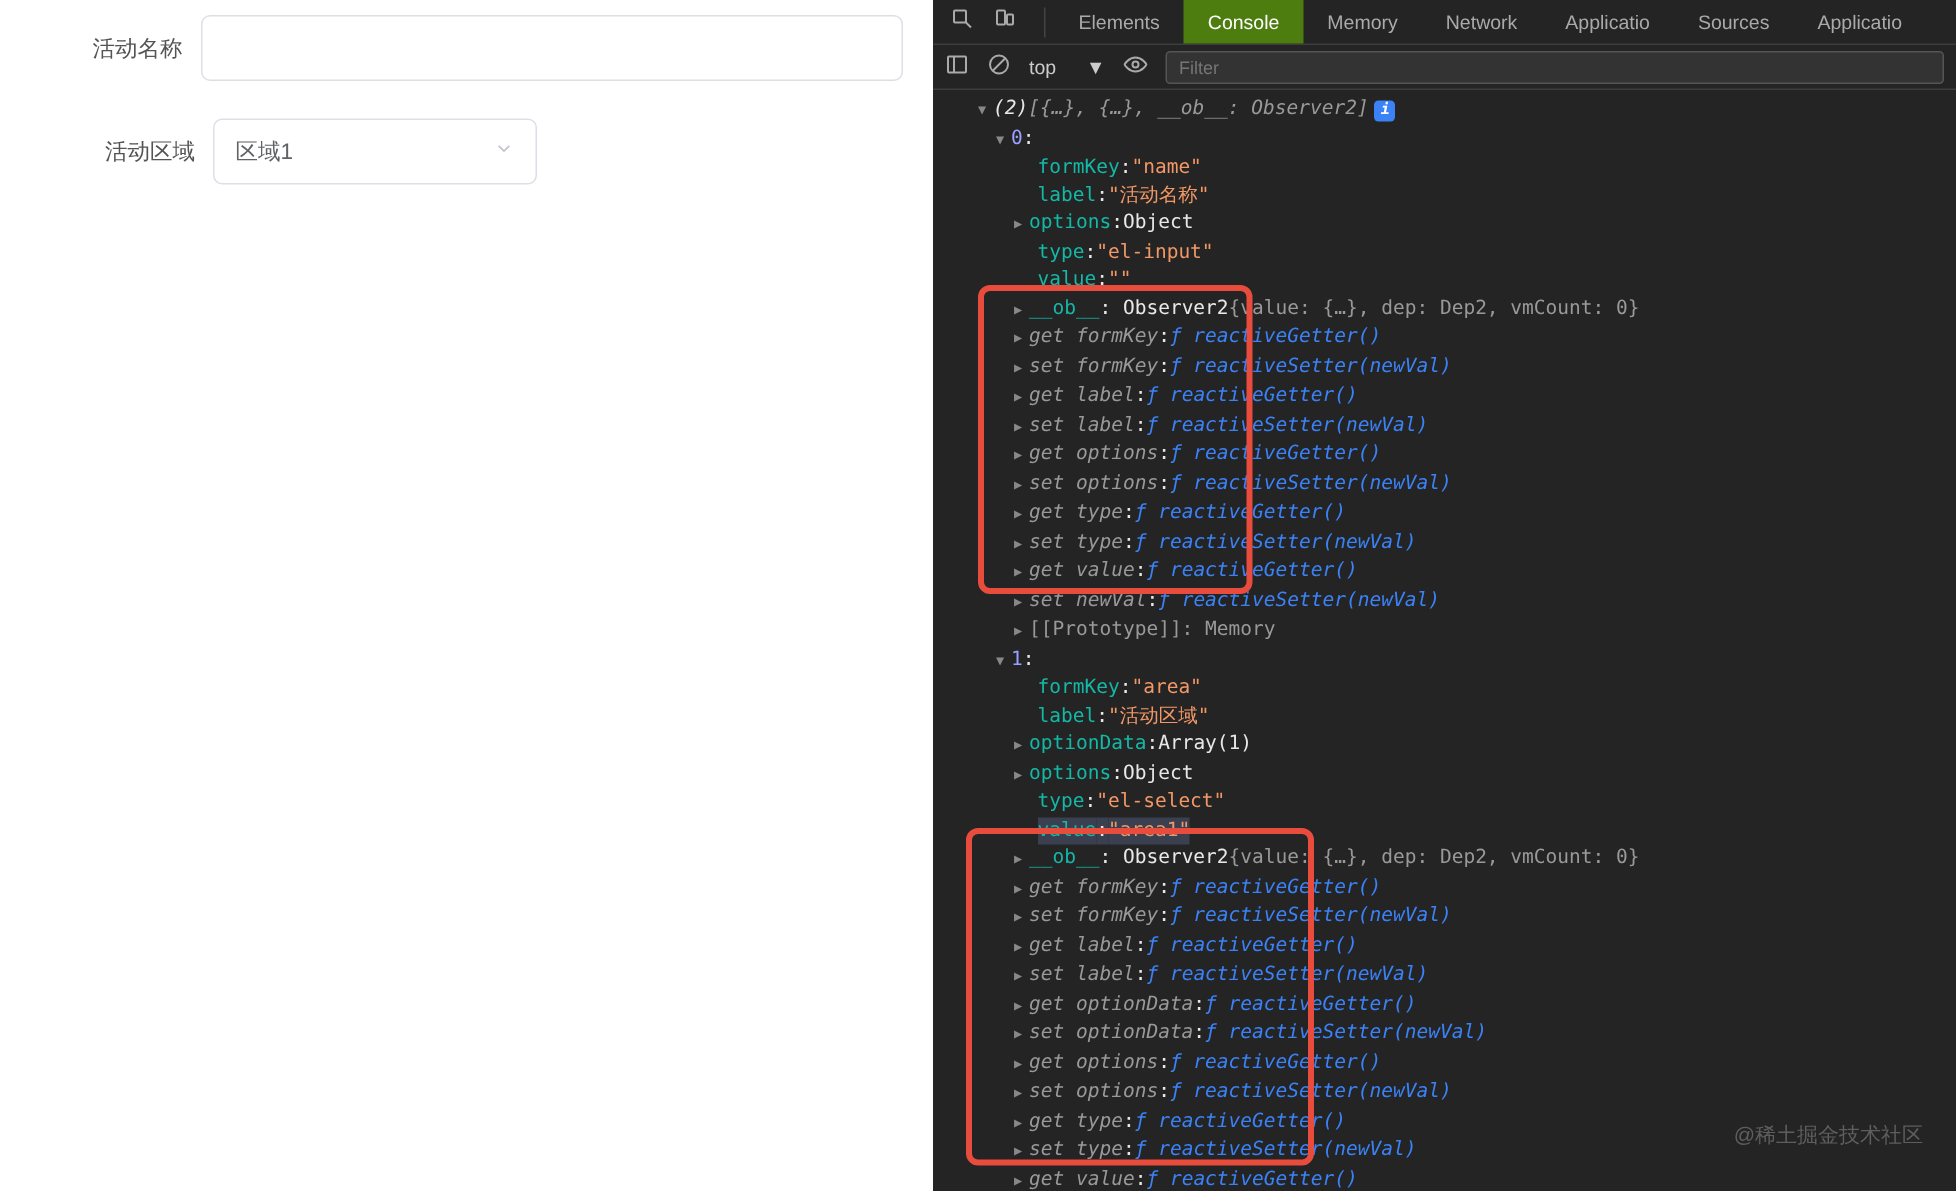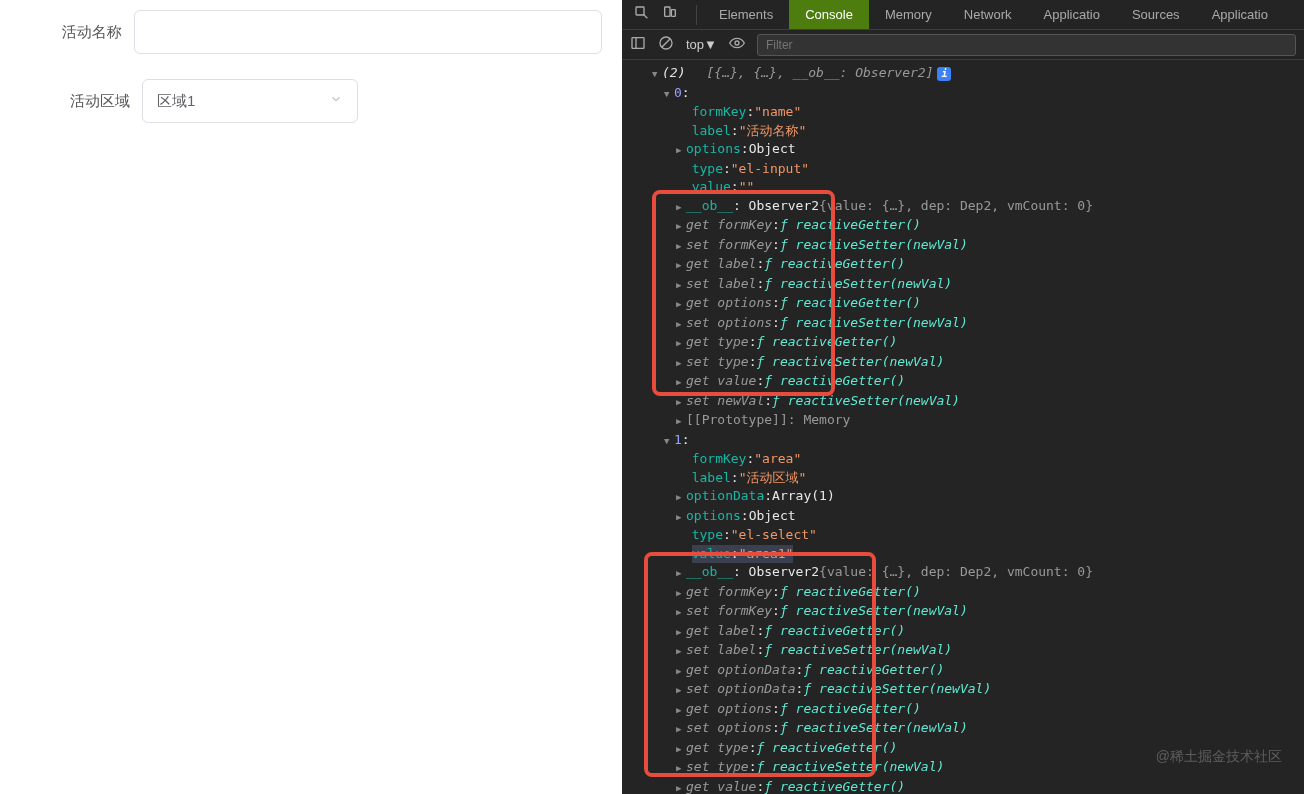--- a/index.html
+++ b/index.html
@@ -71,21 +71,21 @@
       border-bottom: 1px solid #3d3d3d;
       font-size: 13px;
     }
     .dt-icons { display: flex; gap: 12px; padding: 0 12px; color: #aaa; }
     .dt-tabs { display: flex; }
     .dt-tab { padding: 7px 16px; color: #aaa; cursor: pointer; font-family: Liberation Sans, sans-serif; font-size: 13px; }
     .dt-tab.active { background: #4d7c0f; color: #fff; }
     .dt-subbar {
       display:flex; align-items:center; height:30px; border-bottom:1px solid #3d3d3d; padding: 0 8px; gap:12px;
     }
-    .context-select { font-size:13px; font-family:-apple-system,sans-serif; color:#ccc; display:flex; gap:0;}
+    .context-select { font-size:13px; font-family:-apple-system,sans-serif; color:#ccc; display:flex; gap:20px;}
     .filter-input {
       flex:1; height:22px; background:#333; border:1px solid #555; border-radius:3px; color:#888; padding:0 8px; font-size:12px;
     }
     .console-body {
       flex: 1;
       overflow: auto;
       font-size: 13px;
       line-height: 18.5px;
       padding: 4px 0 10px 14px;
       white-space: nowrap;
@@ -94,21 +94,21 @@
     .arrow { color:#888; width:10px; display:inline-block; }
     .arrow-right::before { content:"▶"; font-size:9px; color:#888; }
     .arrow-down::before { content:"▼"; font-size:9px; color:#888; }
     .indent0 { padding-left: 16px; }
     .indent1 { padding-left: 28px; }
     .indent2 { padding-left: 40px; }
     .ital { font-style: italic; color: #bbb; }
     .key { color: #9aa0ff; }
     .str { color: #f29766; }
     .atom { color: #14b8a6; }
-    .funcf { color: #5eead4; font-style: italic; }
+    .funcf { color: #3b82f6; font-style: italic; }
     .white { color: #e8e8e8; }
     .dim { color: #999; }
     .hl { background: #3a4050; }
     .info-badge {
       display:inline-block; width:14px; height:14px; border-radius:3px; background:#3b82f6; color:#fff;
       font-size:10px; font-style:italic; font-weight:bold; text-align:center; line-height:14px; margin-left:4px;
     }
     .redbox1, .redbox2 {
       position:absolute;
       border: 4px solid #e74c3c;
@@ -198,21 +198,21 @@
         </svg>
     </span>
     <input class="filter-input" placeholder="Filter" style="">
   </div>
 
   <div class="console-body">
 
     <div class="ln indent0">
       <span class="arrow arrow-down"></span>
       <span class="ital white">(2)</span>
-      <span class="ital dim" style="margin-left:21px;">[{…}, {…}, __ob__: Observer2]</span>
+      <span class="ital dim" style="margin-left:0;">[{…}, {…}, __ob__: Observer2]</span>
       <span class="info-badge">i</span>
     </div>
 
     <div class="ln indent1">
         <span class="arrow arrow-down"></span>
         <span class="key">0</span>
         <span class="white">:</span>
       </div>
     <div class="ln indent2">&nbsp;&nbsp;<span class="atom">formKey</span><span class="white">: </span><span class="str">"name"</span></div>
     <div class="ln indent2">&nbsp;&nbsp;<span class="atom">label</span><span class="white">: </span><span class="str">"活动名称"</span></div>

